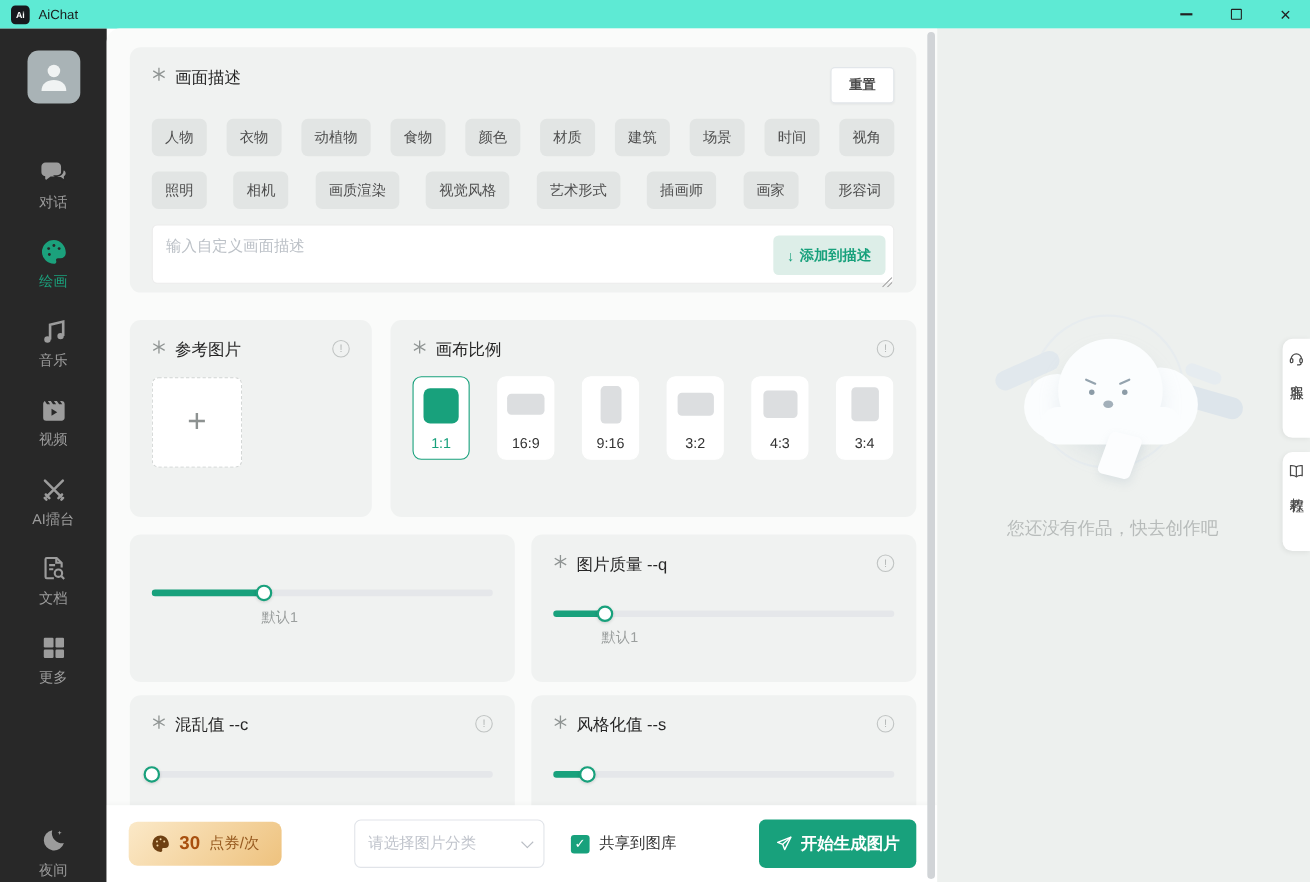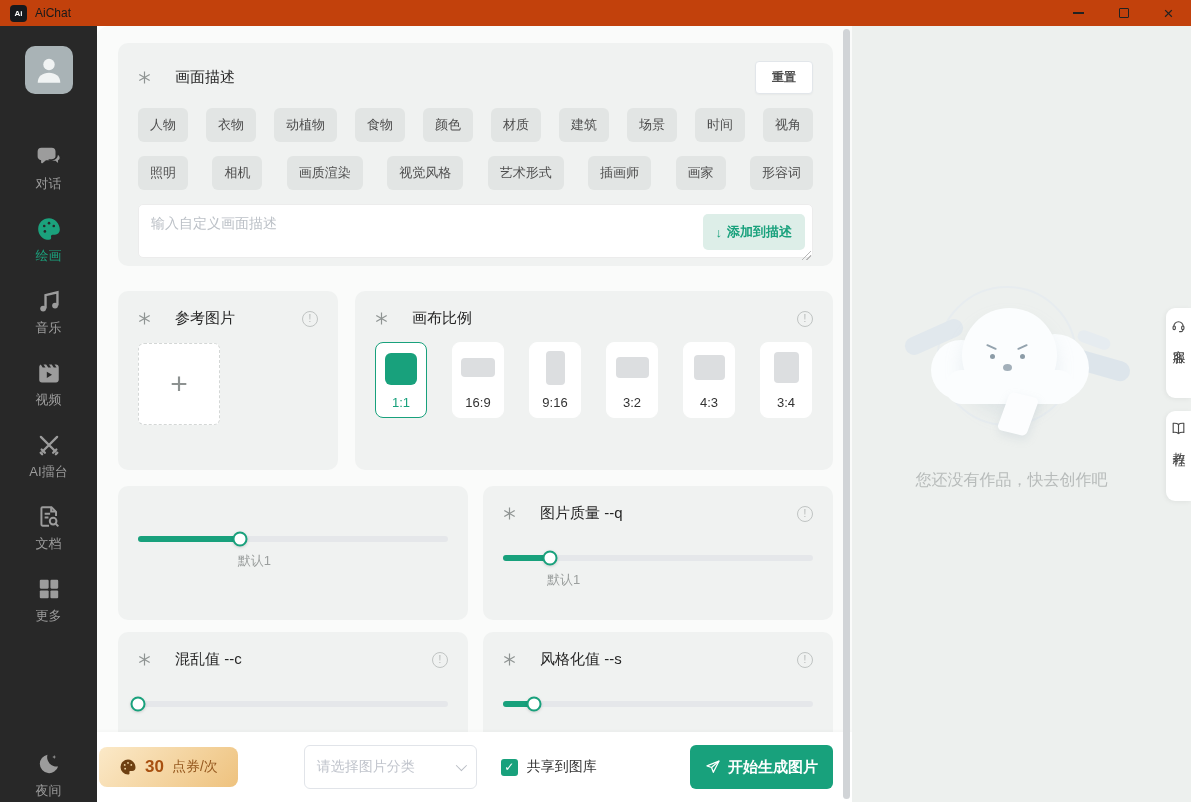--- a/index.html
+++ b/index.html
@@ -1,21 +1,21 @@
 <!DOCTYPE html>
 <html><head>
 <meta charset="utf-8">
 <style>
   * { margin:0; padding:0; box-sizing:border-box; }
   html,body { width:1191px; height:802px; overflow:hidden; background:#fff;
     font-family:"Liberation Sans","DejaVu Sans",sans-serif; }
   .window { width:1191px; height:802px; display:flex; flex-direction:column; }
 
   
-  .titlebar { height:26px; background:#c2410c; display:flex; align-items:center; flex:0 0 26px; }
+  .titlebar { height:26px; background:#5eead4; display:flex; align-items:center; flex:0 0 26px; }
   .tb-left { display:flex; align-items:center; gap:8px; padding-left:10px; }
   .app-logo { width:17px; height:17px; background:#17191d; border-radius:4px; color:#fff;
     font-size:8px; font-weight:bold; display:flex; align-items:center; justify-content:center; }
   .app-name { font-size:12px; color:#1a1a1a; }
   .tb-controls { margin-left:auto; display:flex; height:100%; }
   .tb-btn { width:45px; height:100%; display:flex; align-items:center; justify-content:center; cursor:pointer; }
   .ic-min { width:11px; height:1.5px; background:#222; display:block; }
   .ic-max { width:10px; height:10px; border:1.2px solid #222; border-radius:1px; display:block; }
   .ic-close { font-size:17px; color:#222; line-height:1; }
 
@@ -32,21 +32,21 @@
     cursor:pointer; width:70px; }
   .nav-item svg { width:26px; height:26px; }
   .nav-label { font-size:13px; }
   .nav-item.active { color:#1ba17c; }
   .night { margin-top:auto; margin-bottom:2px; }
 
   
   .main { width:755px; background:#fafbfa; border-top-left-radius:12px; position:relative; overflow:hidden; }
   .content { padding:17px 19px 0 21px; }
   .card { background:#f0f2f1; border-radius:10px; padding:18px 20px; }
-  .card-header { display:flex; align-items:center; gap:24px; }
+  .card-header { display:flex; align-items:flex-start; gap:8px; }
   .card-title { font-size:15px; color:#262626; font-weight:500; }
   .ast { width:13px; height:13px; flex:0 0 13px; }
   .info-icon { margin-left:auto; width:16px; height:16px; border:1px solid #c0c4c3; border-radius:50%;
     color:#b4b8b7; font-size:10px; display:flex; align-items:center; justify-content:center; }
   .info-icon::after { content:"!"; }
 
   
   .card-desc { height:223px; }
   .reset-btn { margin-left:auto; background:#fff; border:1px solid #e2e6ea; border-radius:4px;
     padding:7px 16px; font-size:12px; color:#4d4d4d; cursor:pointer; font-weight:bold;
@@ -99,21 +99,21 @@
   .slider-track { position:relative; height:6px; border-radius:3px; background:#e5e7ea; cursor:pointer; }
   .slider-fill { position:absolute; left:0; top:0; height:6px; border-radius:3px; background:#18a17c; }
   .slider-handle { position:absolute; top:50%; width:15px; height:15px; background:#fff;
     border:2.5px solid #18a17c; border-radius:50%; transform:translate(-50%,-50%);
     box-shadow:0 1px 3px rgba(0,0,0,.15); cursor:grab; }
   .slider-hint { position:absolute; top:16px; transform:translateX(-50%); font-size:13px; color:#9b9f9e;
     white-space:nowrap;padding-left:28px; }
 
   
   .footer { position:absolute; left:0; right:0; bottom:0; height:70px; background:#fff;
-    display:flex; align-items:center; padding-left:2px; box-shadow:0 -1px 4px rgba(0,0,0,.03); z-index:5; }
+    display:flex; align-items:center; padding-left:20px; box-shadow:0 -1px 4px rgba(0,0,0,.03); z-index:5; }
   .cost-badge { height:40px; padding:0 20px; border-radius:8px; display:flex; align-items:center; gap:8px;
     background:linear-gradient(135deg,#fbe9c8,#eec27e); }
   .cost-badge svg { width:18px; height:18px; }
   .cost-value { font-size:17px; font-weight:bold; color:#a8500f; }
   .cost-unit { font-size:14px; color:#96591f; }
   .select { width:173px; height:44px; background:#fff; border:1px solid #e1e4e9; border-radius:6px;
     margin-left:66px; display:flex; align-items:center; padding:0 12px; cursor:pointer; }
   .select-placeholder { font-size:14px; color:#c0c4cc; }
   .chevron { margin-left:auto; width:8px; height:8px; border-right:1.6px solid #b9bdc4;
     border-bottom:1.6px solid #b9bdc4; transform:rotate(45deg) translateY(-2px); }

